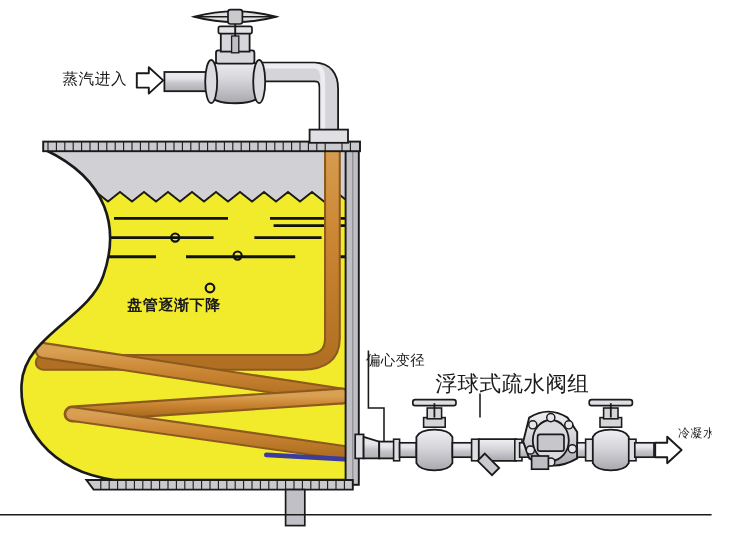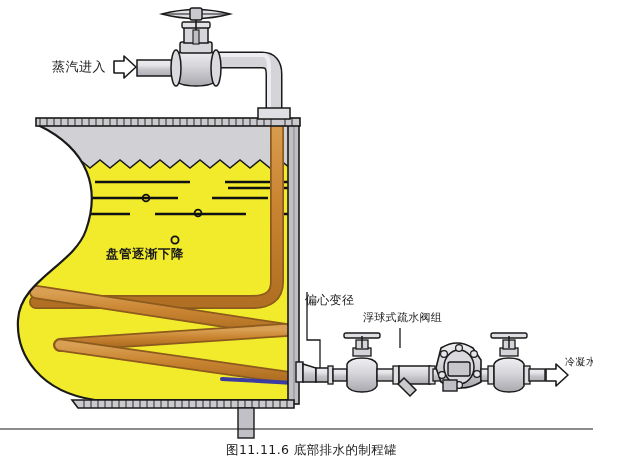--- a/index.html
+++ b/index.html
@@ -47,21 +47,21 @@
   #label-eccentric-reducer {
     left: 305px;
     top: 295px;
     font-size: 12px;
     letter-spacing: 0.3px;
     font-family: Liberation Mono, monospace;
   }
   #label-float-trap-set {
     left: 363px;
     top: 312px;
-    font-size: 11px;
+    font-size: 18px;
     letter-spacing: 0.3px;
   }
   #label-condensate {
     left: 565px;
     top: 357px;
     font-size: 10px;
     letter-spacing: 0.5px;
   }
   #caption {
     left: 0px;
@@ -389,16 +389,15 @@
   <div class="lbl" id="label-steam-in">蒸汽进入</div>
 
   <div class="lbl" id="label-coil-descend">盘管逐渐下降</div>
 
   <div class="lbl" id="label-eccentric-reducer">偏心变径</div>
 
   <div class="lbl" id="label-float-trap-set">浮球式疏水阀组</div>
 
   <div class="lbl" id="label-condensate">冷凝水</div>
 
-  <div class="lbl" id="caption">图11.11.6 底部排水的制程罐</div>
 
 
 </div>
 
 </body></html>

